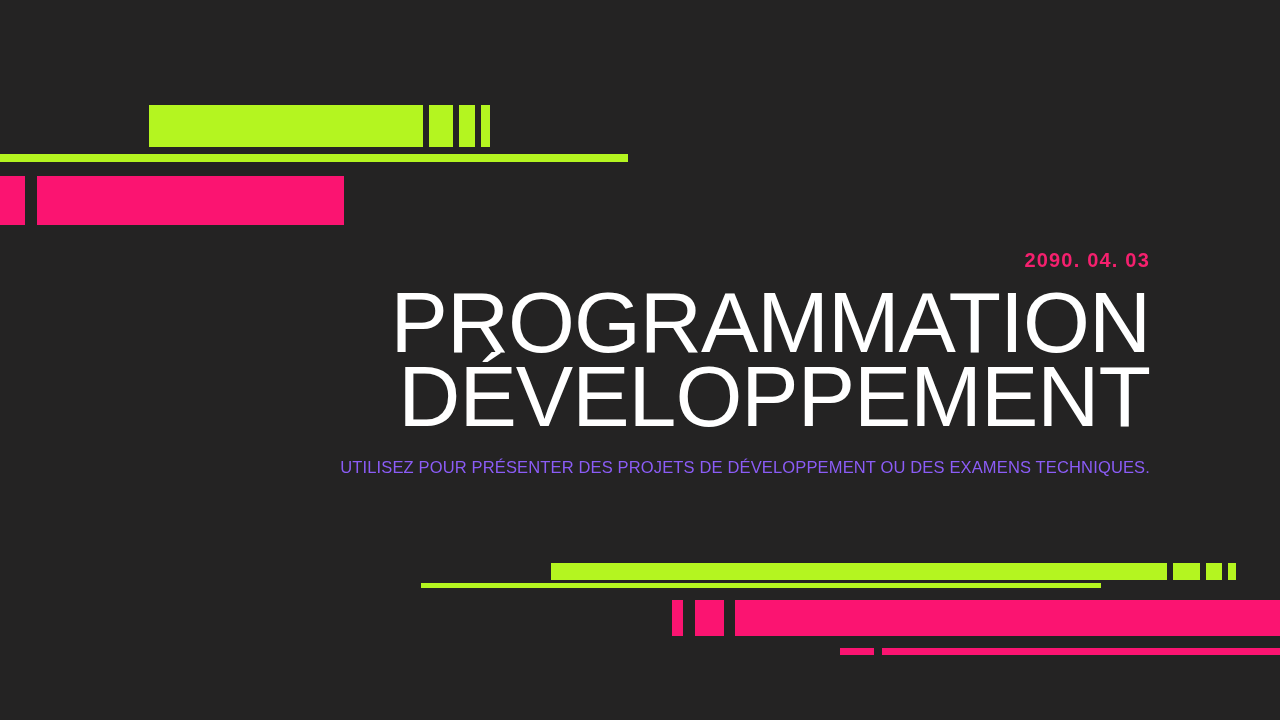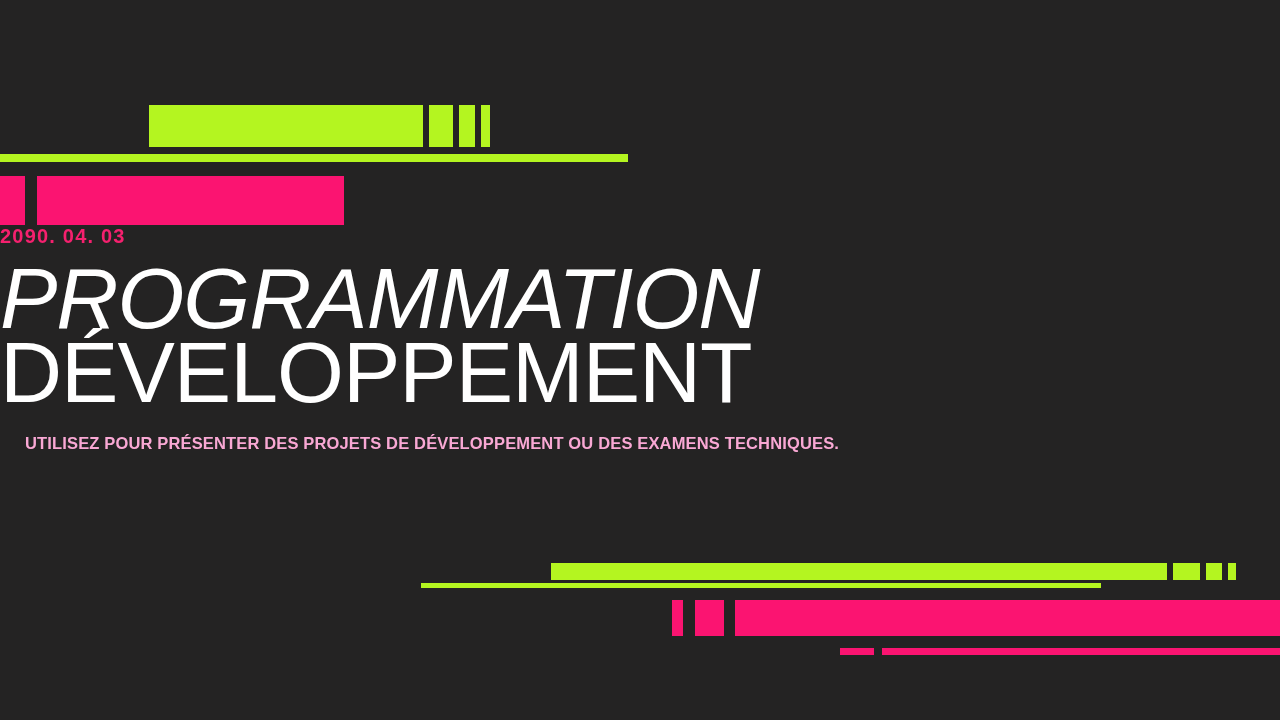--- a/index.html
+++ b/index.html
@@ -47,50 +47,50 @@
   .bp-seg1   { left: 672px; top: 600px;  width: 11px;  height: 36px; }
   .bp-seg2   { left: 695px; top: 600px;  width: 29px;  height: 36px; }
   .bp-main   { left: 735px; top: 600px;  width: 545px; height: 36px; }
   .bp-rule1  { left: 840px; top: 648px;  width: 34px;  height: 7px; }
   .bp-rule2  { left: 882px; top: 648px;  width: 398px; height: 7px; }
 
   
   .textblock {
     position: absolute;
     left: 0;
-    top: 224px;
+    top: 248px;
     width: 1150px;
-    text-align: left;
+    text-align: right;
   }
   .date {
     margin: 0;
     font-size: 20px;
     font-weight: bold;
     letter-spacing: 1.2px;
     color: #f5206e;
     line-height: 1.2;
   }
   .title {
     margin: 0;
     padding: 0;
     color: #ffffff;
     font-size: 86px;
     font-weight: 400;
     line-height: 0.86;
     letter-spacing: -1px;
     white-space: nowrap;
   }
-  .title-line-1 { margin-top: 14px; font-style: italic; }
+  .title-line-1 { margin-top: 14px; }
   .title-line-2 { margin-top: 0px; }
   .subtitle {
     margin: 0;
     margin-top: 24px;
-    color: #f9a8d4;
+    color: #8b5cf6;
     font-size: 16.5px;
-    font-weight: 700;
+    font-weight: 400;
     letter-spacing: 0.15px;
     white-space: nowrap;
     padding-left: 25px;
   }
 </style>
 </head>
 <body>
 
 <div id="slide">
 

